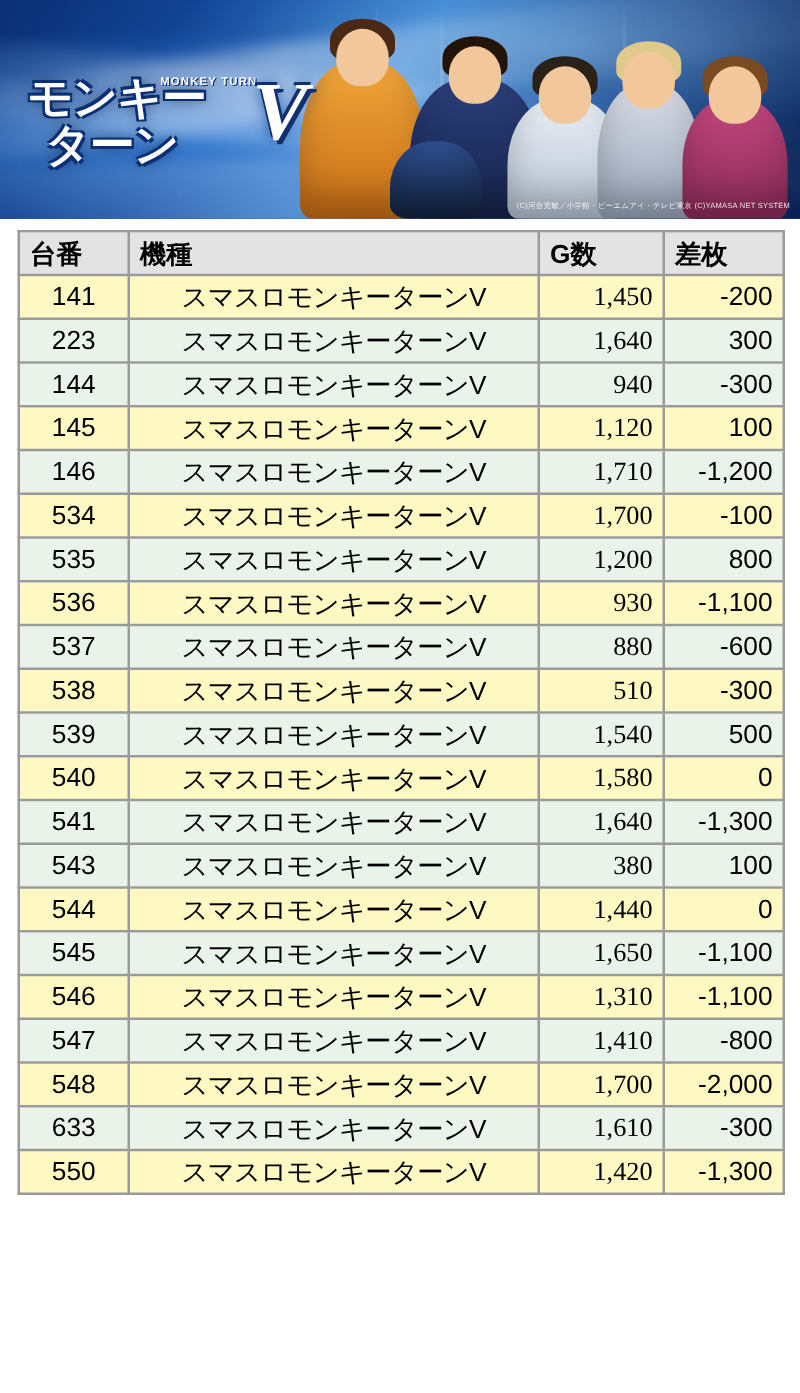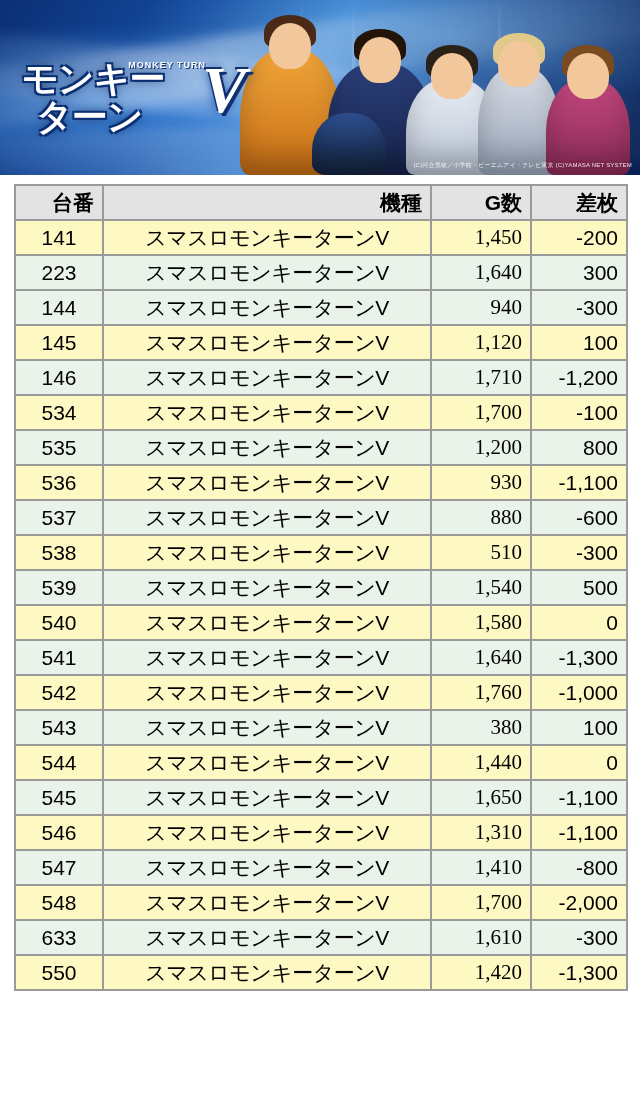--- a/index.html
+++ b/index.html
@@ -163,21 +163,21 @@
     height: 35px;
     padding: 0 8px;
     font-size: 21px;
     color: #000;
     white-space: nowrap;
     overflow: hidden;
   }
   table.data thead th {
     background: #e3e3e3;
     font-weight: bold;
-    text-align: right;
+    text-align: left;
     font-size: 21px;
   }
   col.c-dai   { width: 88px; }
   col.c-kishu { width: 328px; }
   col.c-g     { width: 100px; }
   col.c-sa    { width: 96px; }
 
   td.dai   { text-align: center; font-weight: normal; }
   td.kishu { text-align: center; font-size: 20px; letter-spacing: -0.5px; }
   td.g     { text-align: right; font-family: Liberation Serif, serif; }
@@ -323,26 +323,20 @@
             <td class="kishu">スマスロモンキーターンV</td>
             <td class="g">1,580</td>
             <td class="sa">0</td>
           </tr>
           <tr class="even">
             <td class="dai">541</td>
             <td class="kishu">スマスロモンキーターンV</td>
             <td class="g">1,640</td>
             <td class="sa">-1,300</td>
           </tr>
-          <tr class="odd">
-            <td class="dai">542</td>
-            <td class="kishu">スマスロモンキーターンV</td>
-            <td class="g">1,760</td>
-            <td class="sa">-1,000</td>
-          </tr>
           <tr class="even">
             <td class="dai">543</td>
             <td class="kishu">スマスロモンキーターンV</td>
             <td class="g">380</td>
             <td class="sa">100</td>
           </tr>
           <tr class="odd">
             <td class="dai">544</td>
             <td class="kishu">スマスロモンキーターンV</td>
             <td class="g">1,440</td>

